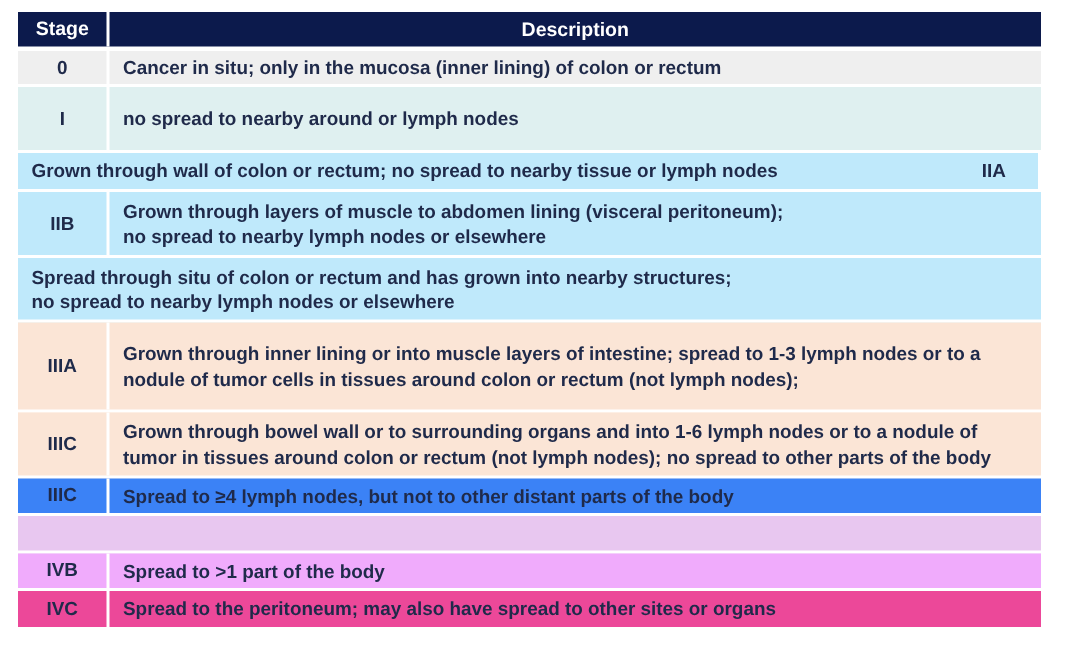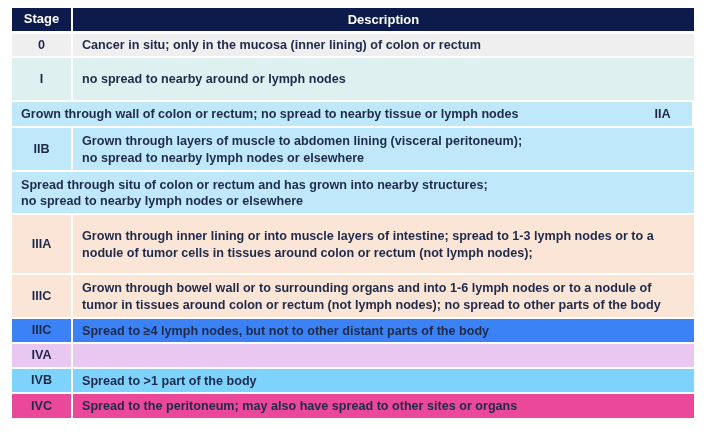--- a/index.html
+++ b/index.html
@@ -81,24 +81,23 @@
   </div>
 
   <div class="row r" style="background:#3b82f6;height:23px">
     <div class="cell stage">IIIC</div>
     <div class="cell desc">
       <span class="line">Spread to ≥4 lymph nodes, but not to other distant parts of the body</span>
     </div>
   </div>
 
   <div class="row r" style="background:#e8c7f0;height:23px">
-    <div class="cell stage">IVA</div>
   </div>
 
-  <div class="row r" style="background:#7dd3fc;height:23px">
+  <div class="row r" style="background:#f0abfc;height:23px">
     <div class="cell stage">IVB</div>
     <div class="cell desc">
       <span class="line">Spread to &gt;1 part of the body</span>
     </div>
   </div>
 
   <div class="row" style="background:#ec4899;height:24px">
     <div class="cell stage">IVC</div>
     <div class="cell desc">
       <span class="line">Spread to the peritoneum; may also have spread to other sites or organs</span>

